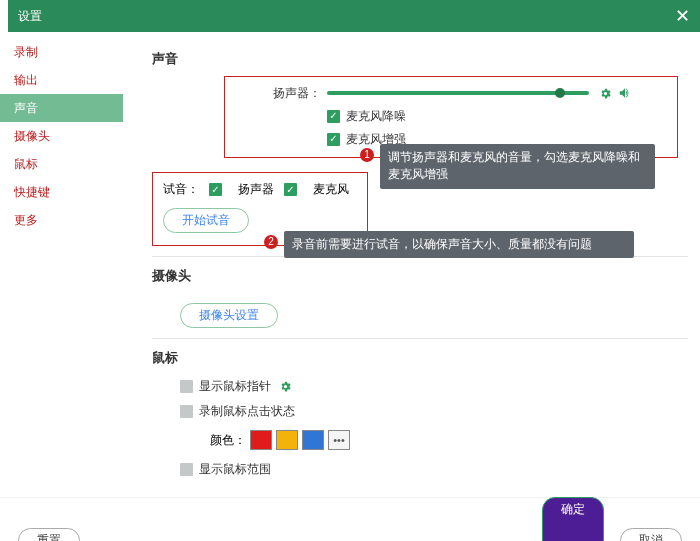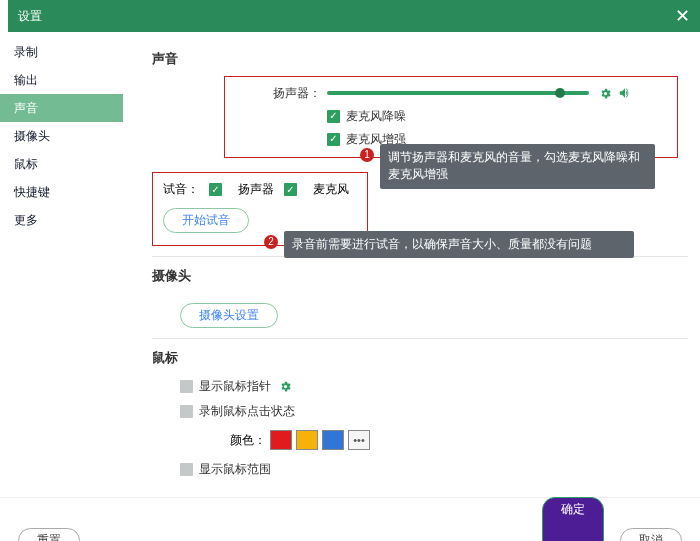--- a/index.html
+++ b/index.html
@@ -10,21 +10,21 @@
     display: flex; align-items: center; padding: 0 10px;
     font-size: 12px; justify-content: space-between; margin-left: 8px;
   }
   .titlebar .close { font-size: 18px; cursor: pointer; line-height: 1; }
 
   .body { display: flex; height: calc(541px - 32px - 44px); }
 
   .sidebar { width: 124px; padding-top: 6px; border-right: 1px solid #fff; }
   .sidebar-item {
     height: 28px; line-height: 28px; padding-left: 14px;
-    font-size: 12px; color: #0f172a; cursor: pointer;
+    font-size: 12px; color: #b91c1c; cursor: pointer;
   }
   .sidebar-item.active { background: #73bb93; color: #fff; }
 
   .content { flex: 1; padding: 14px 12px 0 28px; overflow: hidden; position: relative; }
   .section-title { font-size: 13px; font-weight: bold; color: #333; margin: 4px 0 8px 0; }
 
   
   .redbox { border: 1.5px solid #cc1f1f; }
 
   .sound-box {
@@ -85,21 +85,21 @@
   
   .callout .num.out { position:absolute; left:-20px; top:3px; }
 
   .cam-btn { margin: 6px 0 0 28px; }
 
   .mouse-option-row { margin-left: 28px; margin-top: 3px; }
   .mouse-option-row .chk { background:#c5c8c9; }
   .mouse-option-row .chk::after { content:""; }
   .mouse-option-row .gear { margin-left: 8px; }
 
-  .color-row { display:flex; align-items:center; gap:4px; margin-left:78px; margin-top:8px; font-size:12px; }
+  .color-row { display:flex; align-items:center; gap:4px; margin-left:58px; margin-top:8px; font-size:12px; }
   .sw { width:22px; height:20px; border:1px solid #888; }
   .sw.red { background:#e11b1b; }
   .sw.ora { background:#f5b20a; }
   .sw.blu { background:#2f76d6; }
   .sw.more { background:#f5f5f5; display:flex; align-items:center; justify-content:center; font-size:11px; color:#555; }
 
   .footer {
     height: 44px; display:flex; align-items:center; justify-content:space-between;
     padding: 0 18px; border-top:1px solid #f0f0f0;
   }

